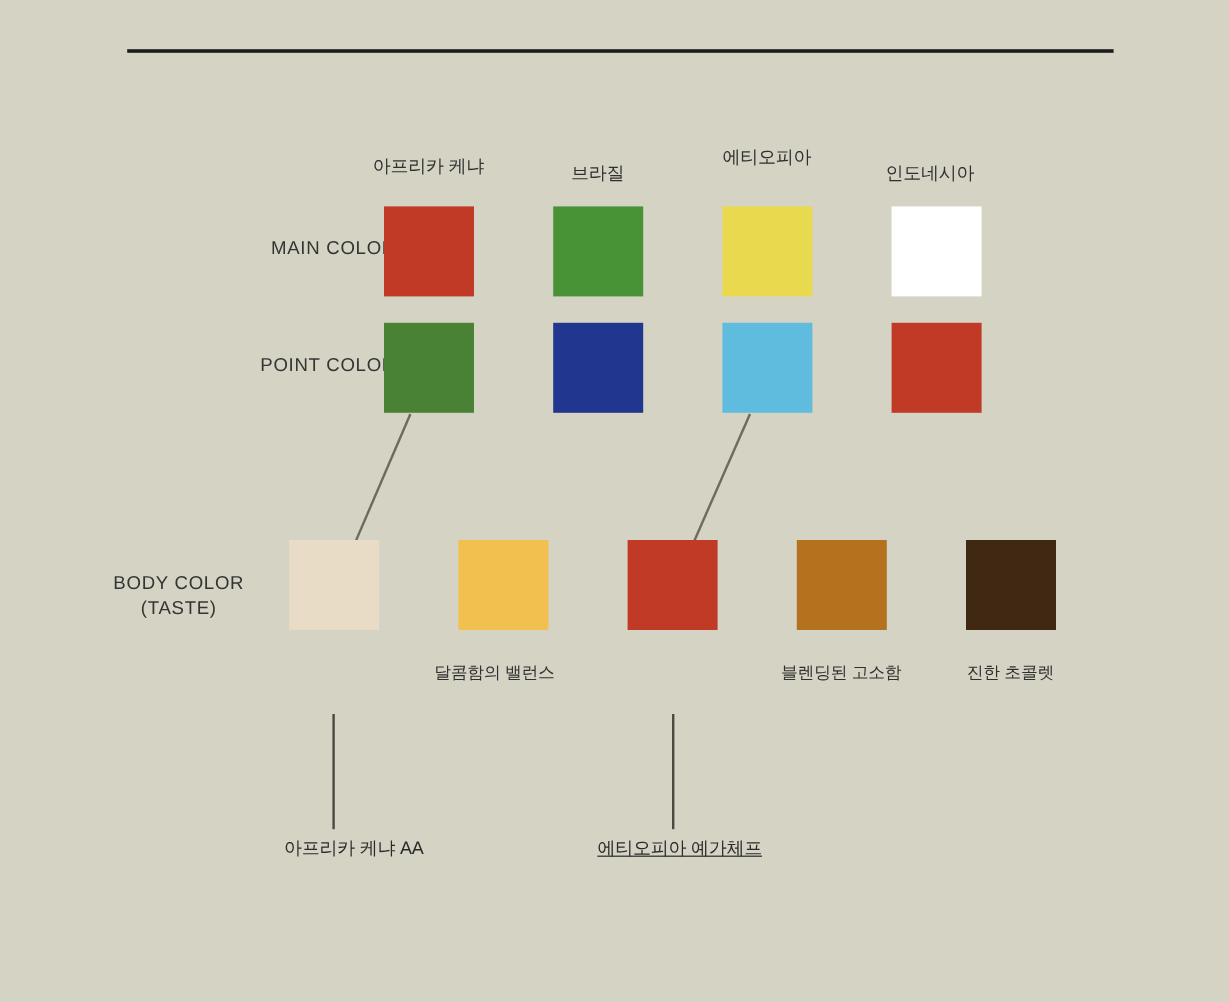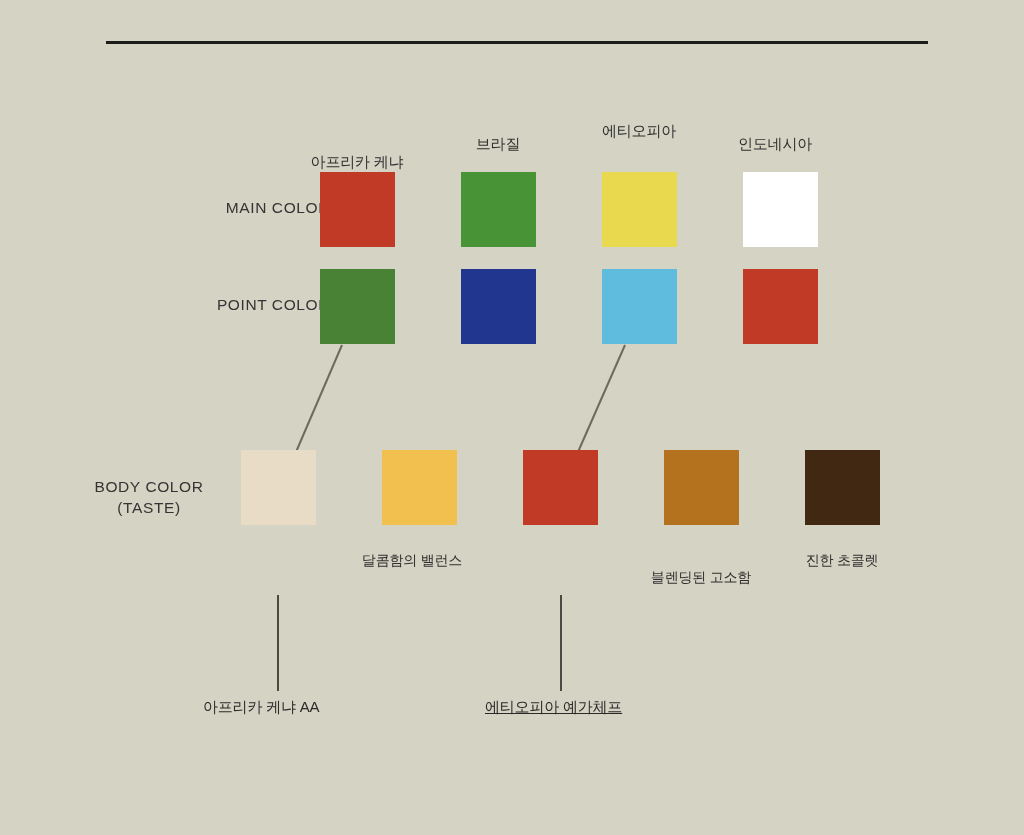--- a/index.html
+++ b/index.html
@@ -62,21 +62,21 @@
     text-align: center;
     line-height: 1.45;
     white-space: pre-line;
     letter-spacing: -0.2px;
   }
 
   
   .product-caption {
     font-size: 15px;
     color: #2a2a2a;
-    text-align: left;
+    text-align: right;
     letter-spacing: -0.2px;
   }
 
   
   .v-connector {
     width: 2px;
     background: #4a4a43;
   }
   svg.diag-layer {
     position: absolute;
@@ -95,21 +95,21 @@
   <svg class="diag-layer" viewBox="0 0 1024 835">
     <line x1="342" y1="345" x2="296" y2="452" stroke="#6b6b5e" stroke-width="2"></line>
     <line x1="625" y1="345" x2="578" y2="452" stroke="#6b6b5e" stroke-width="2"></line>
   </svg>
 
   <div class="abs row-label" id="label-main">MAIN COLOR</div>
   <div class="abs row-label" id="label-point">POINT COLOR</div>
   <div class="abs row-label" id="label-body">BODY COLOR
 (TASTE)</div>
 
-  <div class="abs col-header" style="left:282px; top:129px; width:150px;margin-top:24px;">아프리카 케냐</div>
+  <div class="abs col-header" style="left:282px; top:129px; width:150px;">아프리카 케냐</div>
   <div class="abs col-header" style="left:423px; top:135px; width:150px;">브라질</div>
   <div class="abs col-header" style="left:564px; top:122px; width:150px;">에티오피아</div>
   <div class="abs col-header" style="left:700px; top:135px; width:150px;">인도네시아</div>
 
   <div class="abs swatch" style="left:320px; top:172px; background:#C03A26;"></div>
   <div class="abs swatch" style="left:461px; top:172px; background:#479335;"></div>
   <div class="abs swatch" style="left:602px; top:172px; background:#E9D94F;"></div>
   <div class="abs swatch" style="left:743px; top:172px; background:#FFFFFF;"></div>
 
   <div class="abs swatch" style="left:320px; top:269px; background:#4A8235;"></div>
@@ -117,21 +117,21 @@
   <div class="abs swatch" style="left:602px; top:269px; background:#60BCDF;"></div>
   <div class="abs swatch" style="left:743px; top:269px; background:#C03A26;"></div>
 
   <div class="abs swatch-body" style="left:241px; top:450px; background:#E8DCC6;"></div>
   <div class="abs swatch-body" style="left:382px; top:450px; background:#F2C04E;"></div>
   <div class="abs swatch-body" style="left:523px; top:450px; background:#C03A26;"></div>
   <div class="abs swatch-body" style="left:664px; top:450px; background:#B4721E;"></div>
   <div class="abs swatch-body" style="left:805px; top:450px; background:#412813;"></div>
 
   <div class="abs taste-caption" style="left:337px; top:550px; width:150px;">달콤함의 밸런스</div>
-  <div class="abs taste-caption" style="left:626px; top:550px; width:150px;margin-top:17px;">블렌딩된 고소함</div>
+  <div class="abs taste-caption" style="left:626px; top:550px; width:150px;">블렌딩된 고소함</div>
   <div class="abs taste-caption" style="left:767px; top:550px; width:150px;">진한 초콜렛</div>
 
   <div class="abs v-connector" style="left:277px; top:595px; height:96px;"></div>
   <div class="abs v-connector" style="left:560px; top:595px; height:96px;"></div>
 
   <div class="abs product-caption" style="left:203px; top:698px; width:150px;">아프리카 케냐 AA</div>
   <div class="abs product-caption" style="left:485px; top:698px; width:150px;text-decoration:underline;">에티오피아 예가체프</div>
 
 </div>
 

